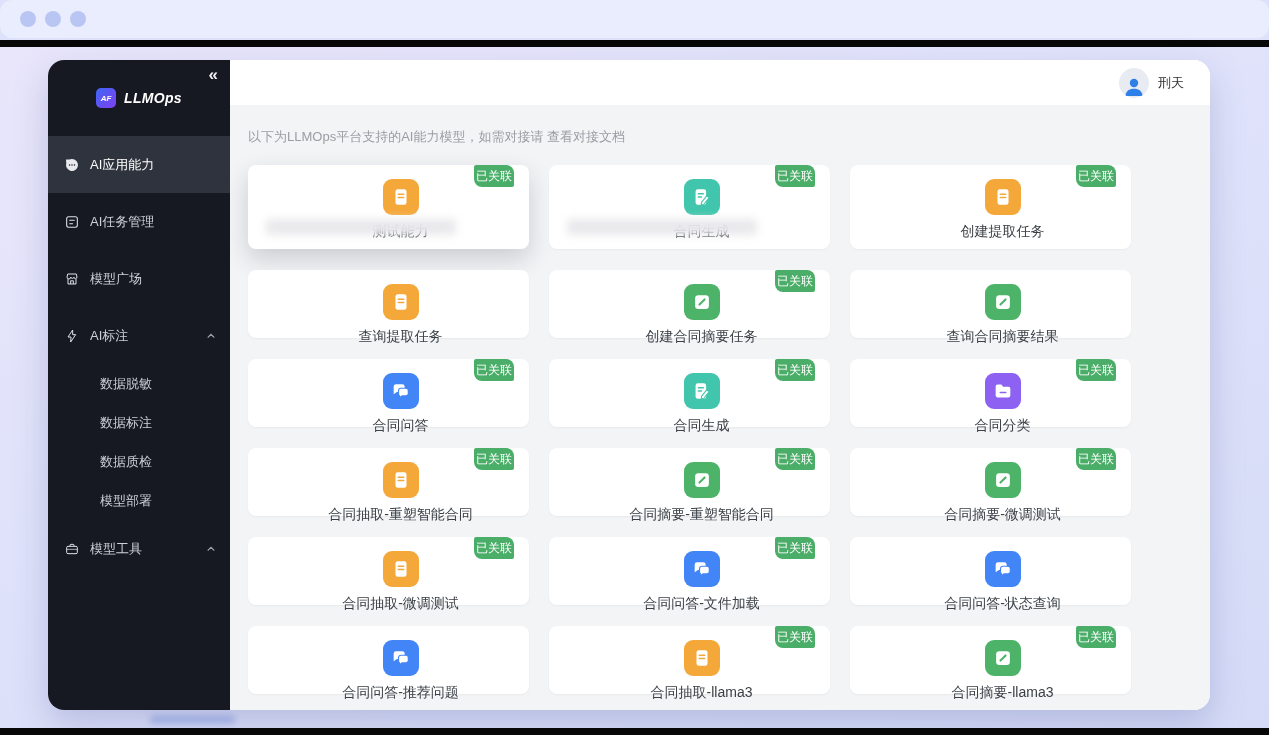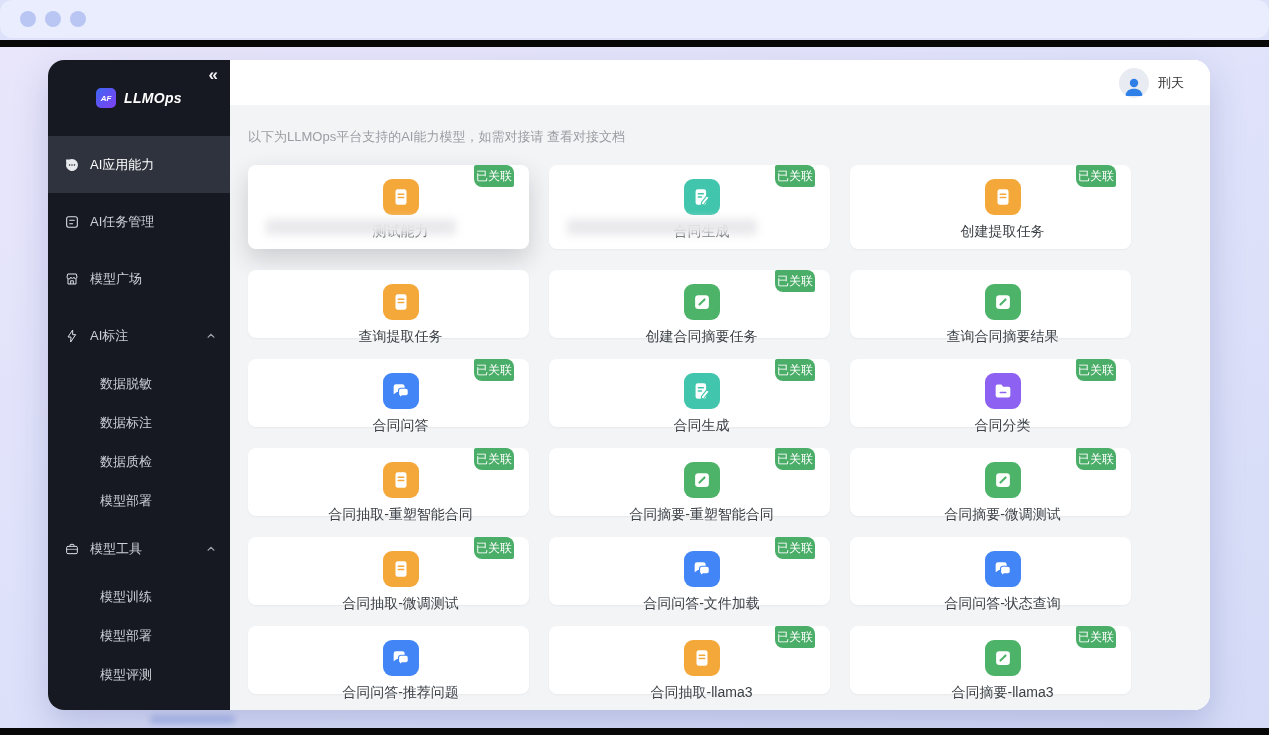--- a/index.html
+++ b/index.html
@@ -157,25 +157,20 @@
                 <line x1="4" y1="12.5" x2="20" y2="12.5" stroke-width="1.1"></line>
               </svg>
             </span>
             <span class="lbl">模型工具</span>
             <span class="chev">
               <svg width="10" height="10" viewBox="0 0 12 12">
                 <polyline points="2.5,7.5 6,4 9.5,7.5" fill="none" stroke="#9aa0aa" stroke-width="1.4" stroke-linecap="round"></polyline>
               </svg>
             </span>
           </li>
-          <ul class="nav-sub">
-            <li>模型训练</li>
-            <li>模型部署</li>
-            <li>模型评测</li>
-          </ul>
         </ul>
     </aside>
 
     <header class="app-header">
       <div class="avatar">
         <svg width="24" height="24" viewBox="0 0 24 24">
           <circle cx="12" cy="9" r="4.2" fill="#2e80e8"></circle>
           <path d="M3.5 22 c0-4.8 3.8-7.3 8.5-7.3 s8.5 2.5 8.5 7.3 Z" fill="#2e80e8"></path>
         </svg>
       </div>

